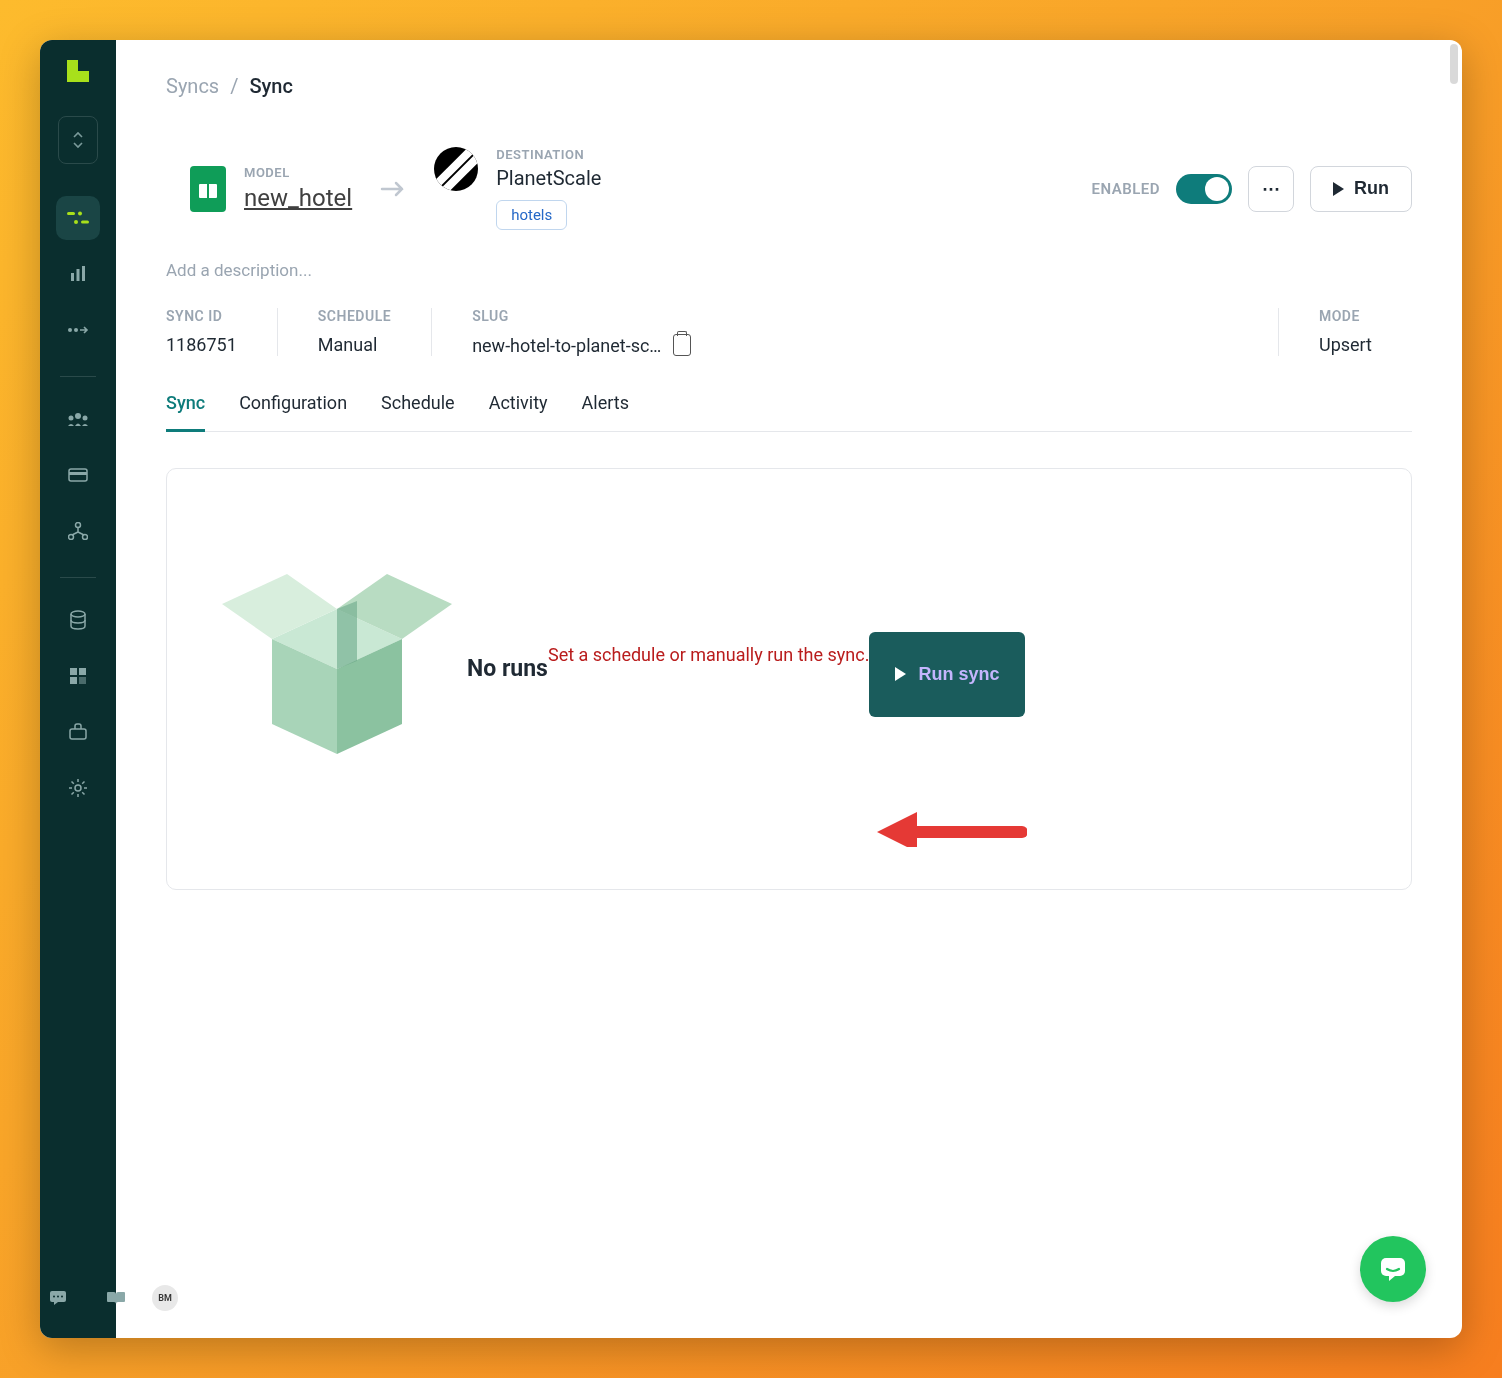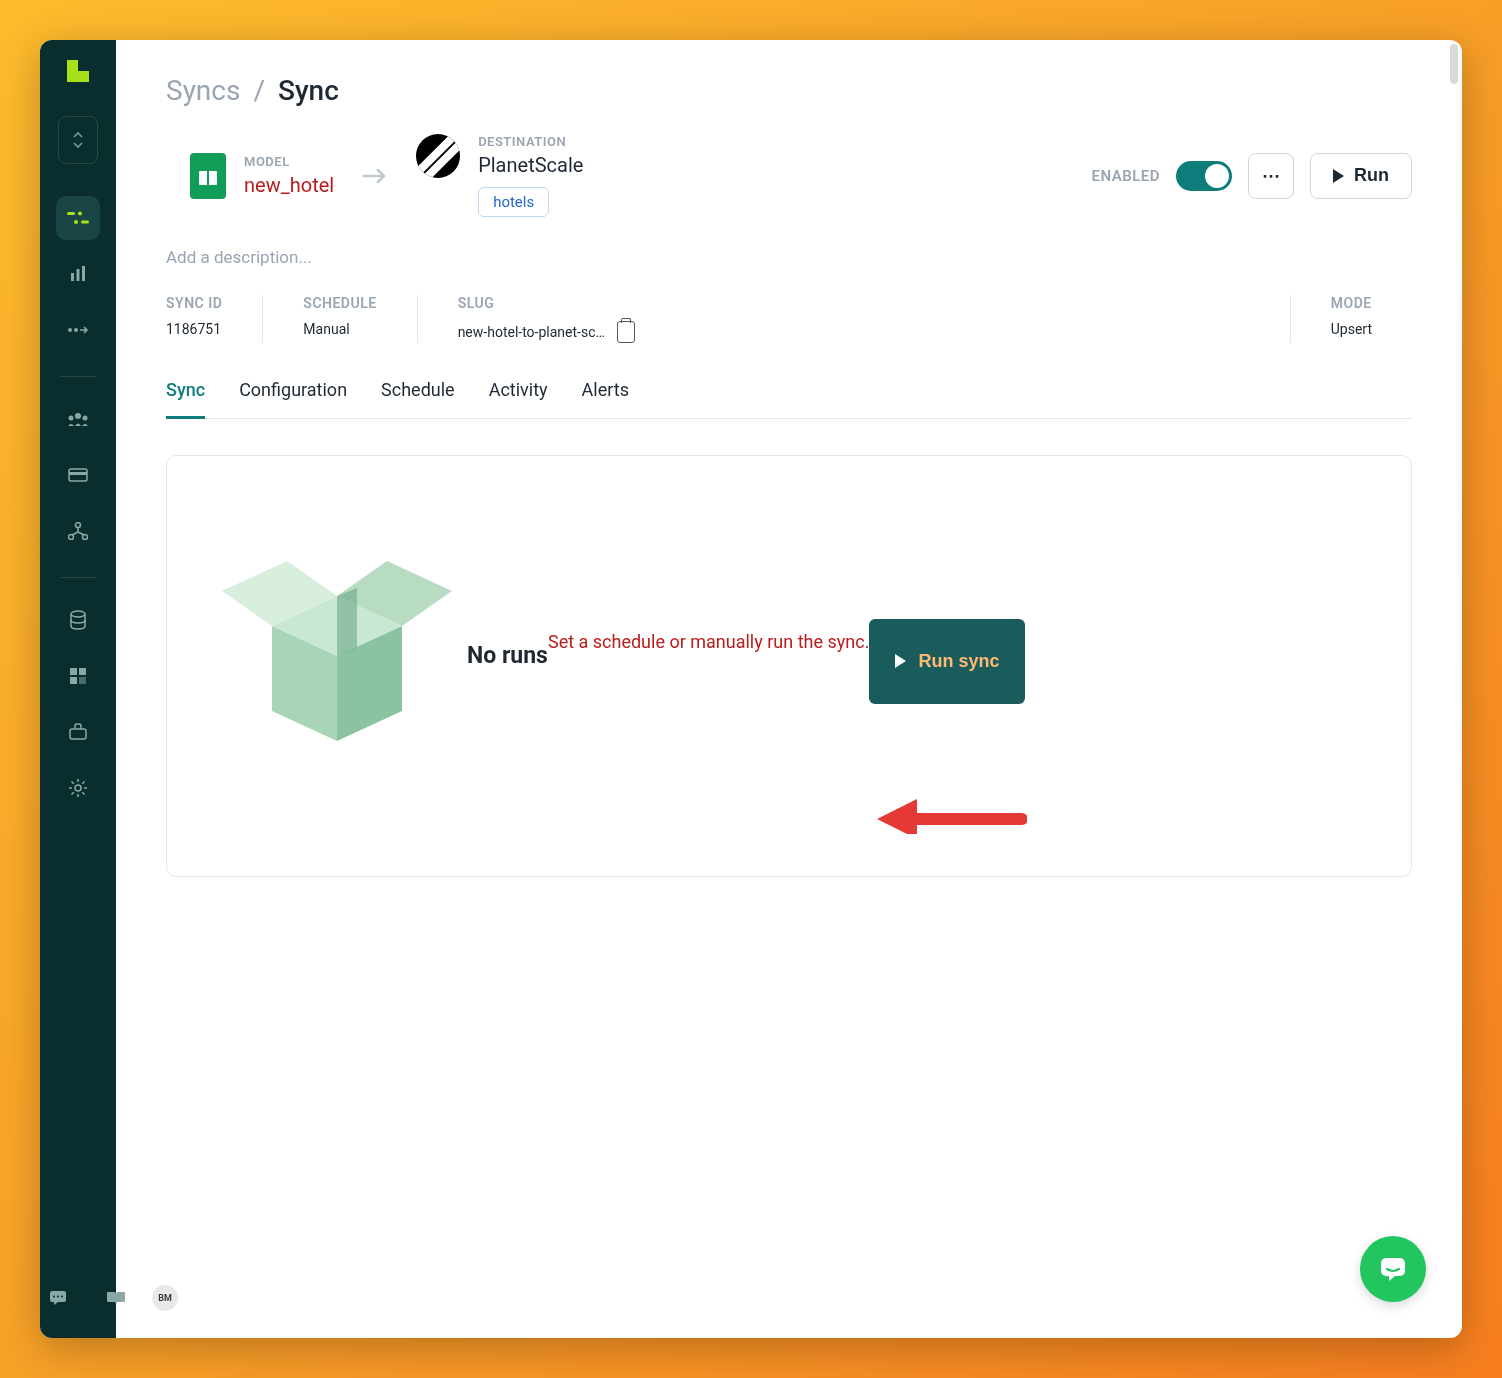--- a/index.html
+++ b/index.html
@@ -85,22 +85,22 @@
   font-weight: 600;
   display: flex; align-items: center; justify-content: center;
 }
 .main {
   flex: 1;
   padding: 34px 50px;
   overflow-y: auto;
   position: relative;
 }
 .breadcrumb {
-  font-size: 28px;
-  margin-bottom: 27px;
+  font-size: 20px;
+  margin-bottom: 49px;
 }
 .breadcrumb a {
   color: #9aa5b1;
   text-decoration: none;
 }
 .breadcrumb .sep {
   color: #9aa5b1;
   margin: 0 6px;
 }
 .breadcrumb .current {
@@ -140,22 +140,23 @@
   top: 18px; left: 17px;
 }
 .label-stack .lbl {
   font-size: 13px;
   font-weight: 600;
   letter-spacing: 0.5px;
   color: #9aa5b1;
   margin-bottom: 4px;
 }
 .label-stack .val {
-  font-size: 20px;
-  color: #b91c1c;
+  font-size: 24px;
+  color: #404040;
+  text-decoration: underline;
 }
 .arrow-sep {
   margin: 0 28px;
   color: #c0c7d0;
 }
 .dest-icon {
   width: 44px; height: 44px;
   border-radius: 50%;
   background: #000;
   display: flex; align-items: center; justify-content: center;
@@ -271,21 +272,21 @@
   padding-left: 40px;
 }
 .meta-cell .lbl {
   font-size: 14px;
   font-weight: 600;
   letter-spacing: 0.5px;
   color: #9aa5b1;
   margin-bottom: 10px;
 }
 .meta-cell .val {
-  font-size: 14px;
+  font-size: 18px;
   color: #1f2933;
   display: flex;
   align-items: center;
   gap: 12px;
 }
 .slug-cell { min-width: 260px; }
 .spacer-cell { flex: 1; border-left: none !important; }
 .copy-icon {
   width: 18px; height: 22px;
   border: 1.5px solid #555;
@@ -338,21 +339,21 @@
   color: #1f2933;
   margin-bottom: 12px;
 }
 .no-runs-sub {
   font-size: 18px;
   color: #b91c1c;
   margin-bottom: 40px;
 }
 .run-sync-btn {
   background: #1a5c5c;
-  color: #fdba74;
+  color: #c4b5fd;
   border: none;
   border-radius: 6px;
   padding: 32px 26px;
   font-size: 18px;
   font-weight: 600;
   display: flex;
   align-items: center;
   gap: 12px;
   cursor: pointer;
 }

